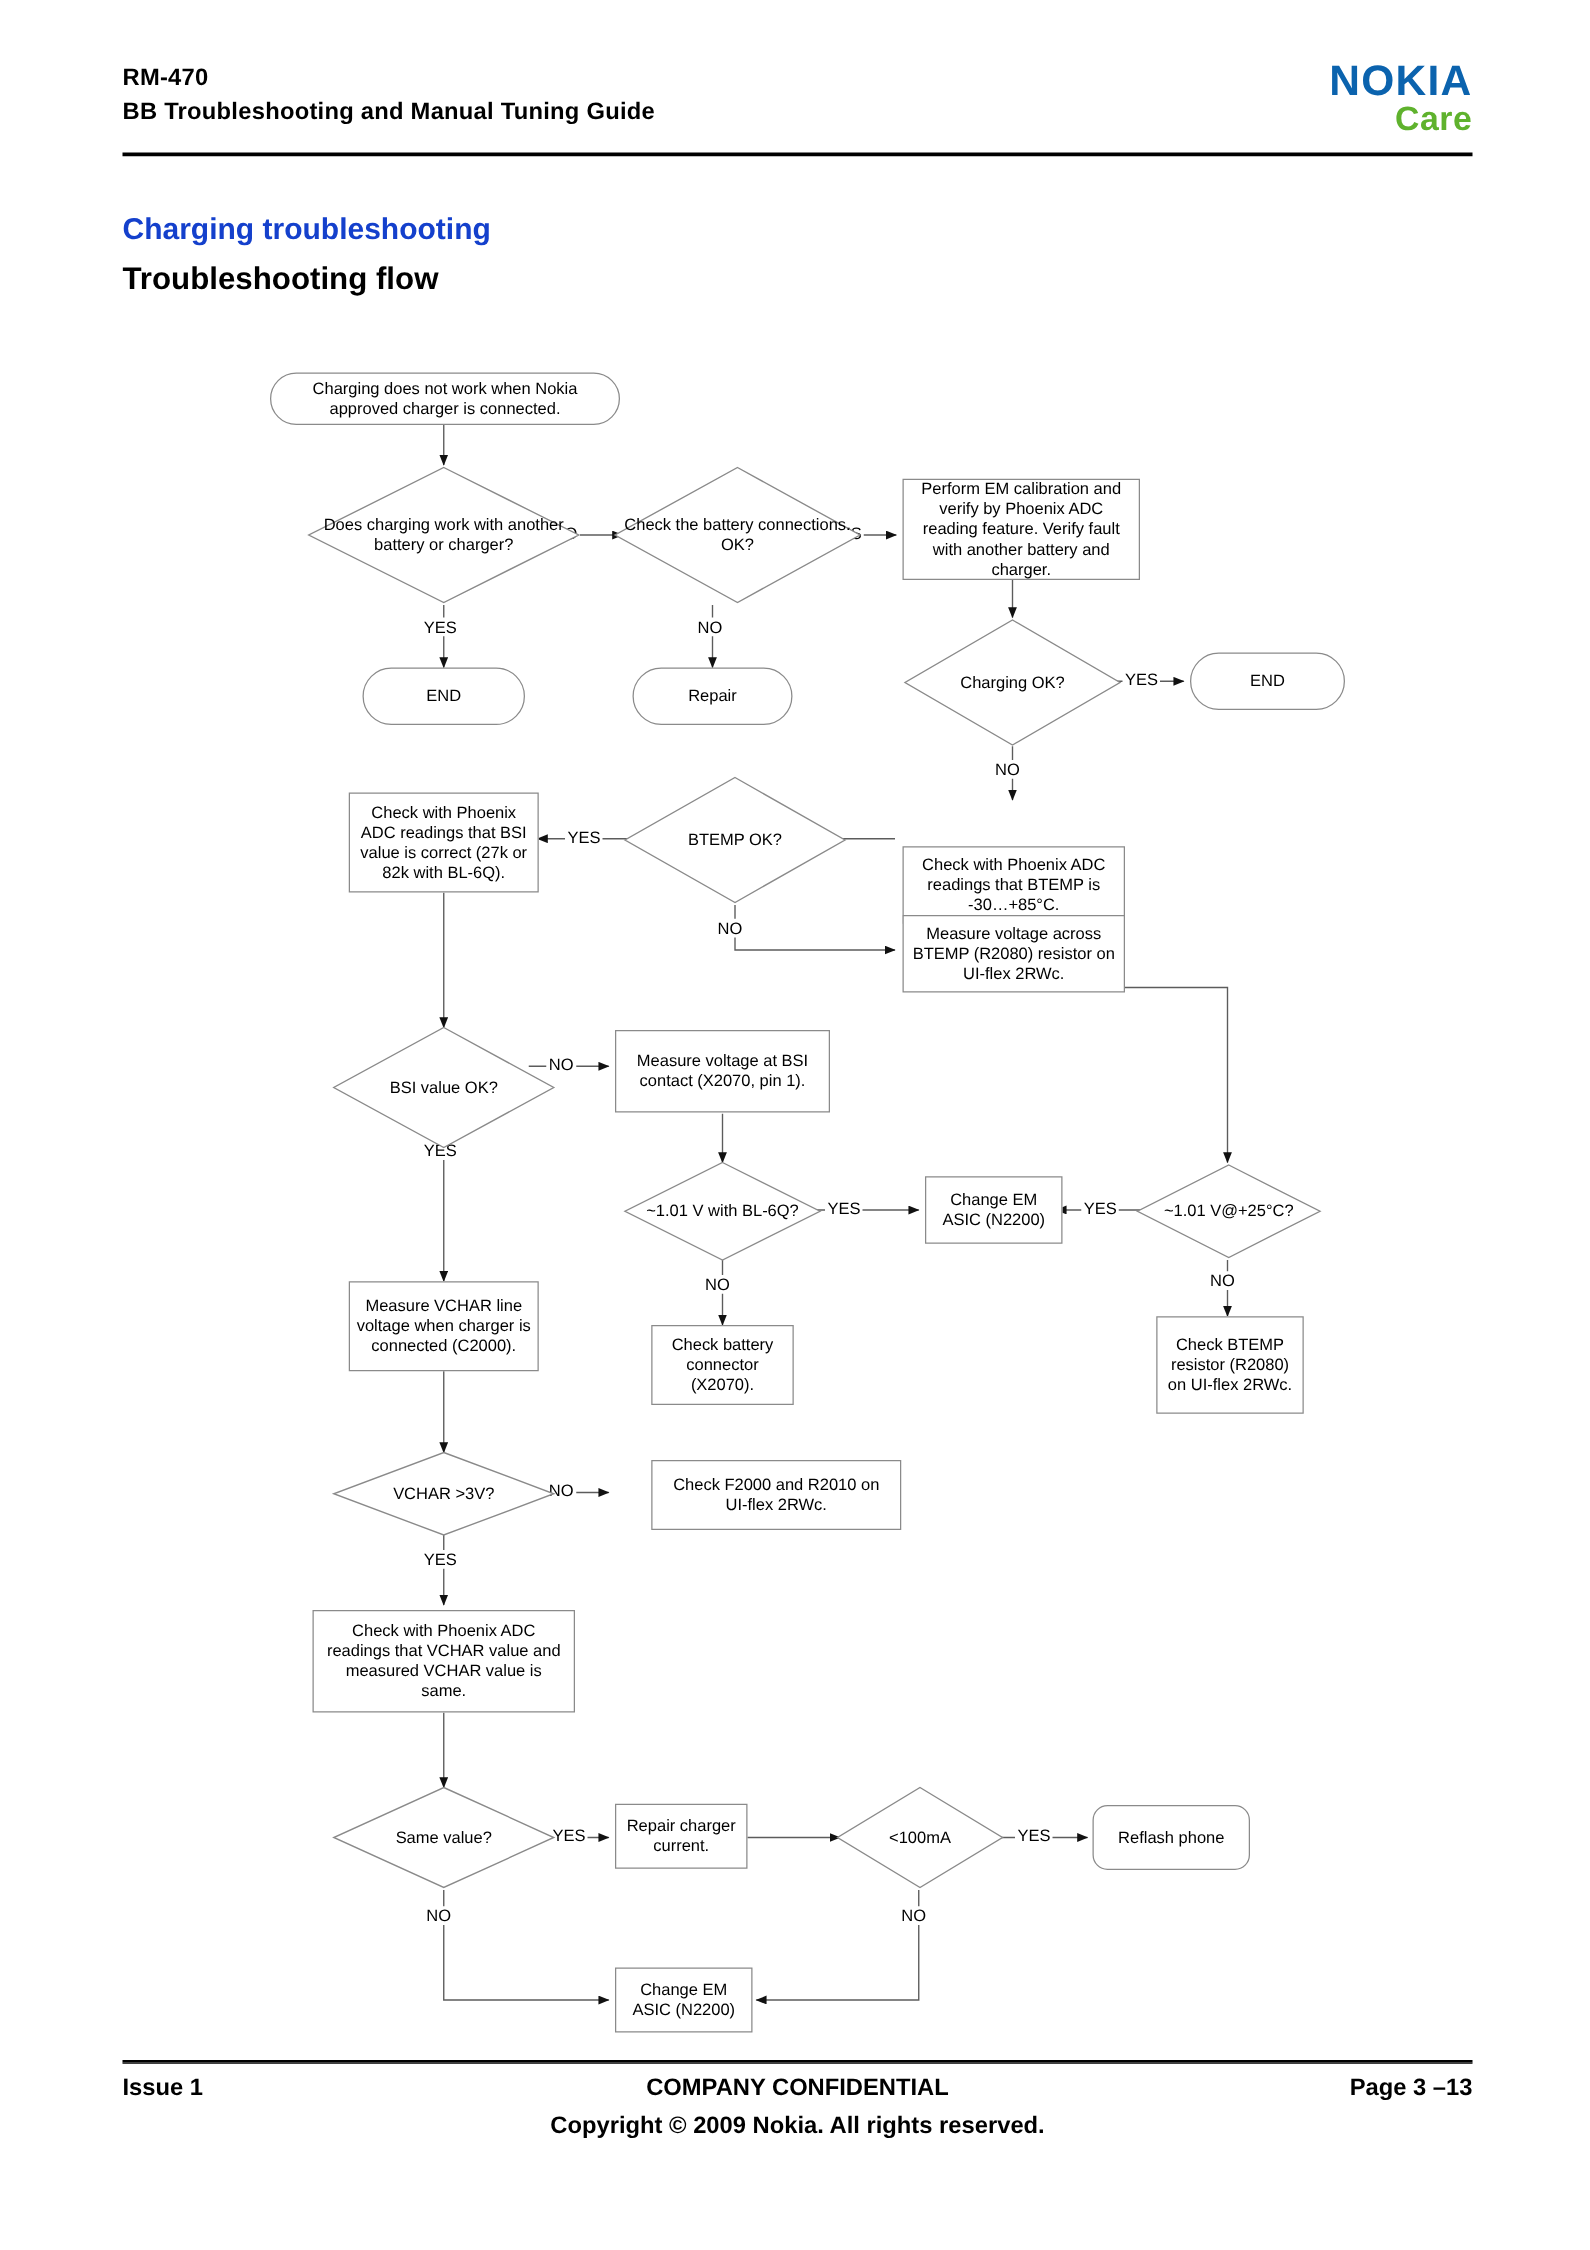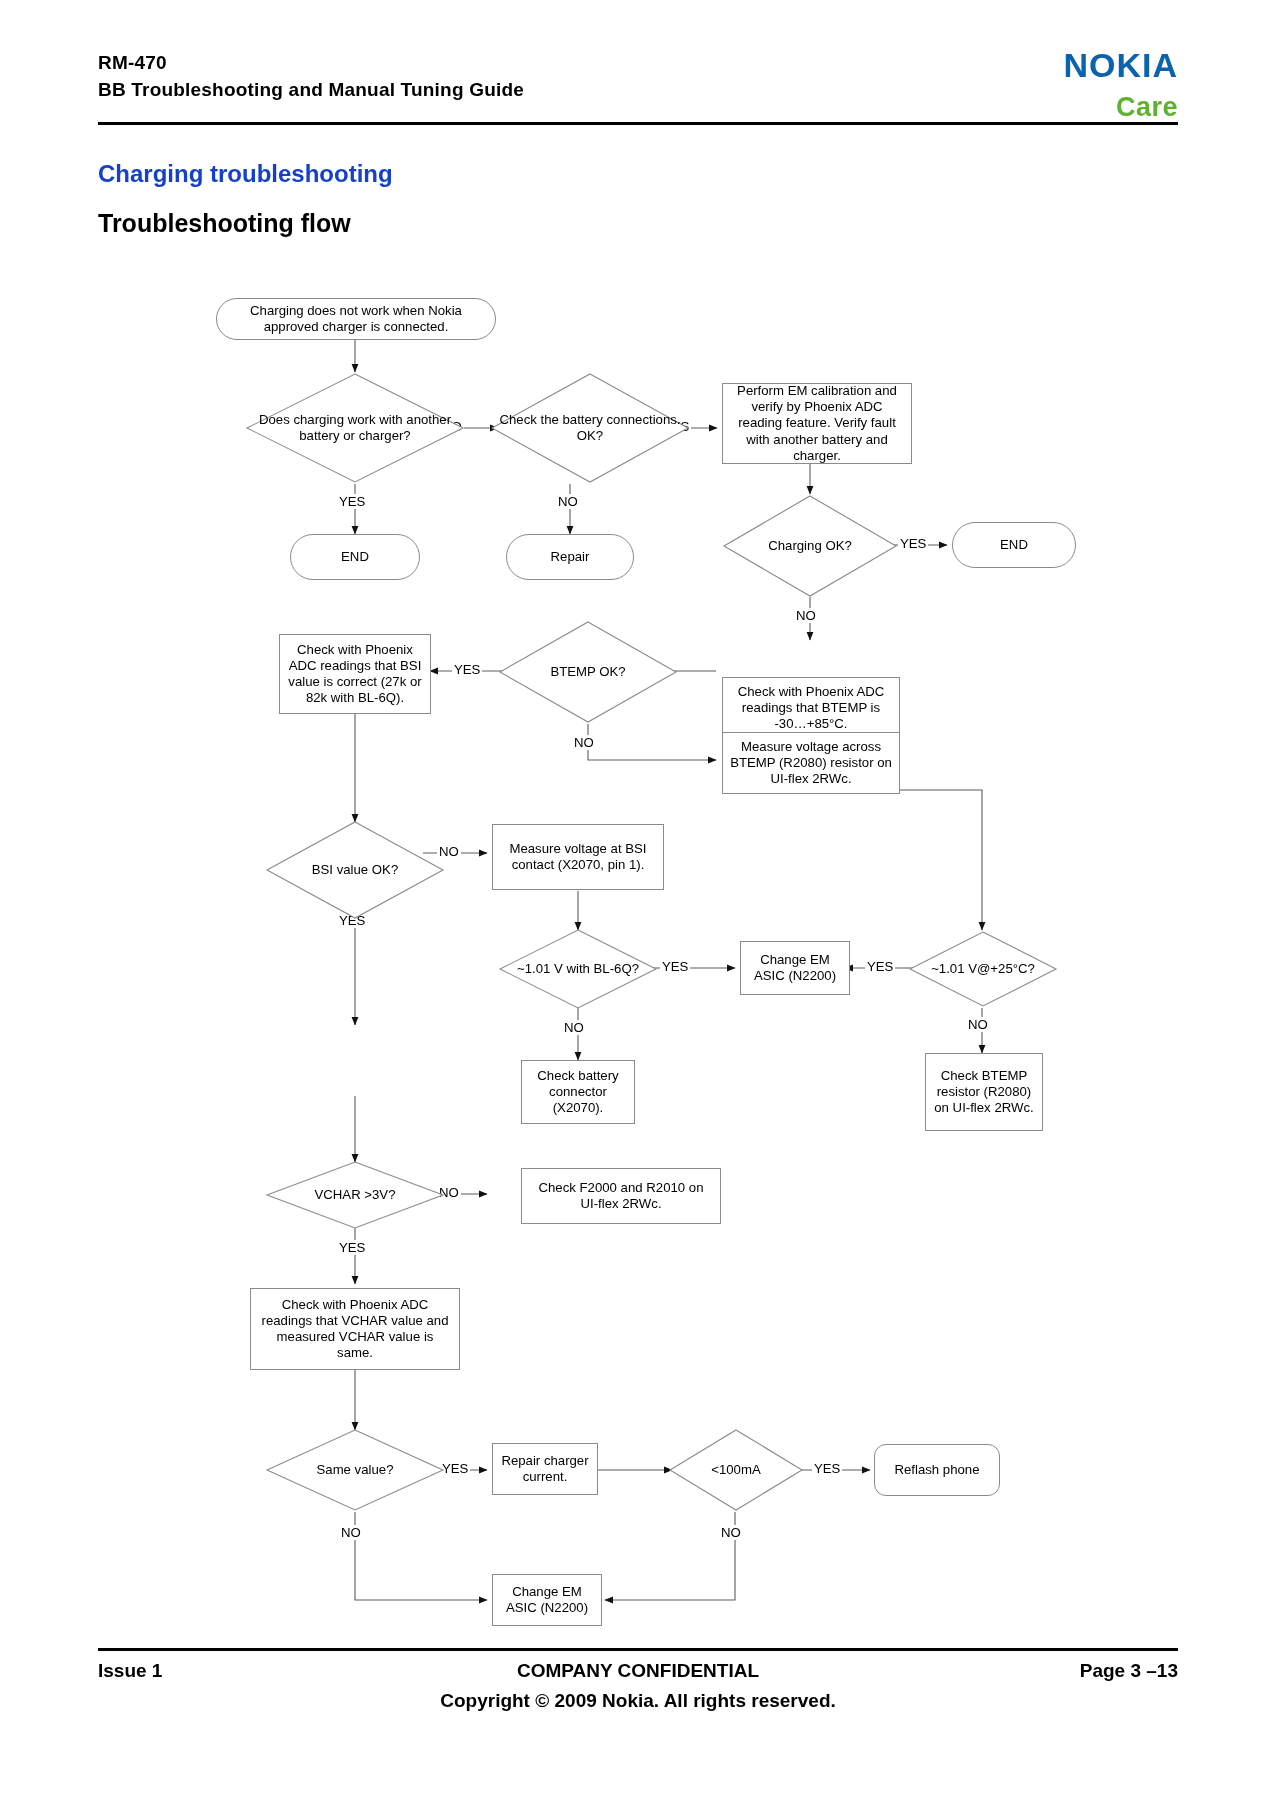--- a/index.html
+++ b/index.html
@@ -7,24 +7,24 @@
   .page{position:absolute;left:0;top:0;width:1272px;height:1800px;background:#fff;}
 
   
   .hdr{position:absolute;left:98px;top:52px;width:1080px;}
   .hdr-line1{font-size:19px;font-weight:bold;letter-spacing:.2px;}
   .hdr-line2{font-size:19px;font-weight:bold;margin-top:5px;letter-spacing:.2px;}
   .hdr-rule{position:absolute;left:98px;top:122px;width:1080px;height:0;
             border-top:2px solid #000;border-bottom:1px solid #000;}
   .logo{position:absolute;right:0px;top:-4px;text-align:right;line-height:1;}
   .logo .nok{font-size:34px;font-weight:bold;color:#0B63AE;letter-spacing:1px;}
-  .logo .care{font-size:27px;font-weight:bold;color:#5FB22D;letter-spacing:.5px;margin-top:12px;}
+  .logo .care{font-size:27px;font-weight:bold;color:#5FB22D;letter-spacing:.5px;margin-top:0;}
 
   
-  .h1{position:absolute;left:98px;top:160px;font-size:24px;font-weight:bold;color:#1440CC;text-align:center;}
+  .h1{position:absolute;left:98px;top:170px;font-size:24px;font-weight:bold;color:#1440CC;text-align:center;}
   .h2{position:absolute;left:98px;top:209px;font-size:25px;font-weight:bold;color:#000;}
 
   
   .canvas{position:absolute;left:0;top:0;width:1272px;height:1620px;}
   .canvas svg{position:absolute;left:0;top:0;}
 
   .node{position:absolute;box-sizing:border-box;display:flex;align-items:center;
         justify-content:center;text-align:center;font-size:13.2px;line-height:1.22;
         color:#000;background:#fff;}
   .proc{border:1px solid #8a8a8a;}
@@ -222,20 +222,23 @@
     </div>
 
     <div class="node proc" style="left:521px;top:1060px;width:114px;height:64px;padding:0 4px;">
       <span>Check battery connector (X2070).</span>
     </div>
 
     <div class="node proc" style="left:925px;top:1053px;width:118px;height:78px;padding:6px 4px;">
       <span>Check BTEMP resistor (R2080) on UI-flex 2RWc.</span>
     </div>
 
+    <div class="node proc" style="left:279px;top:1025px;width:152px;height:72px;padding:0 5px;">
+      <span>Measure VCHAR line voltage when charger is connected (C2000).</span>
+    </div>
 
     <div class="node dec" style="left:265px;top:1160px;width:180px;height:70px;">
       <svg width="180" height="70">
         <polygon points="90,2 178,35 90,68 2,35" fill="#fff" stroke="#8a8a8a" stroke-width="1.1"></polygon>
       </svg>
       <span class="txt">VCHAR &gt;3V?</span>
     </div>
 
     <div class="node proc" style="left:492px;top:1168px;width:200px;height:56px;padding:0 6px;margin-left:29px;">
       <span>Check F2000 and R2010 on UI-flex 2RWc.</span>

